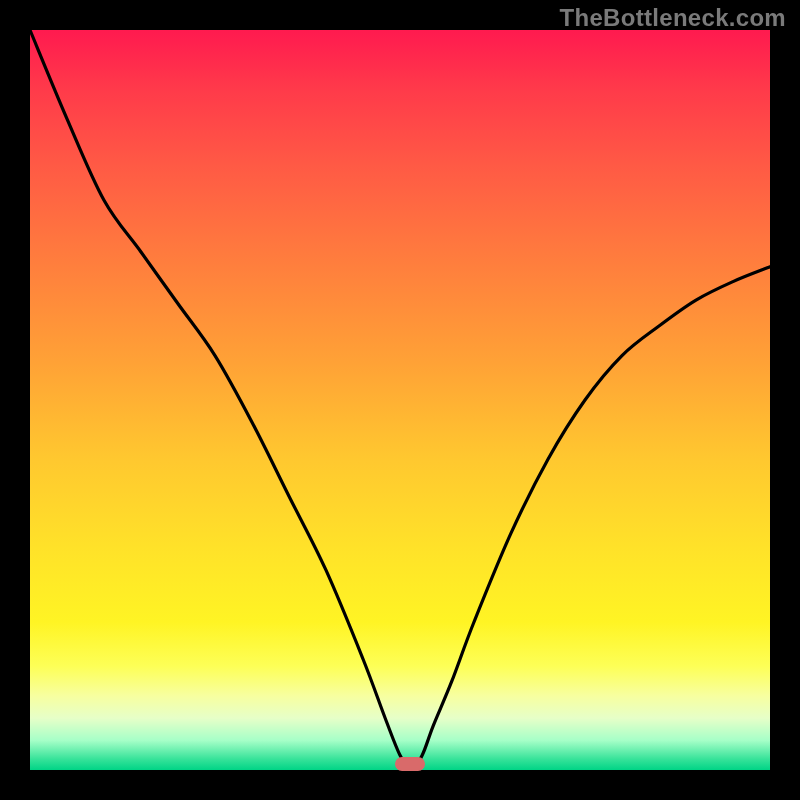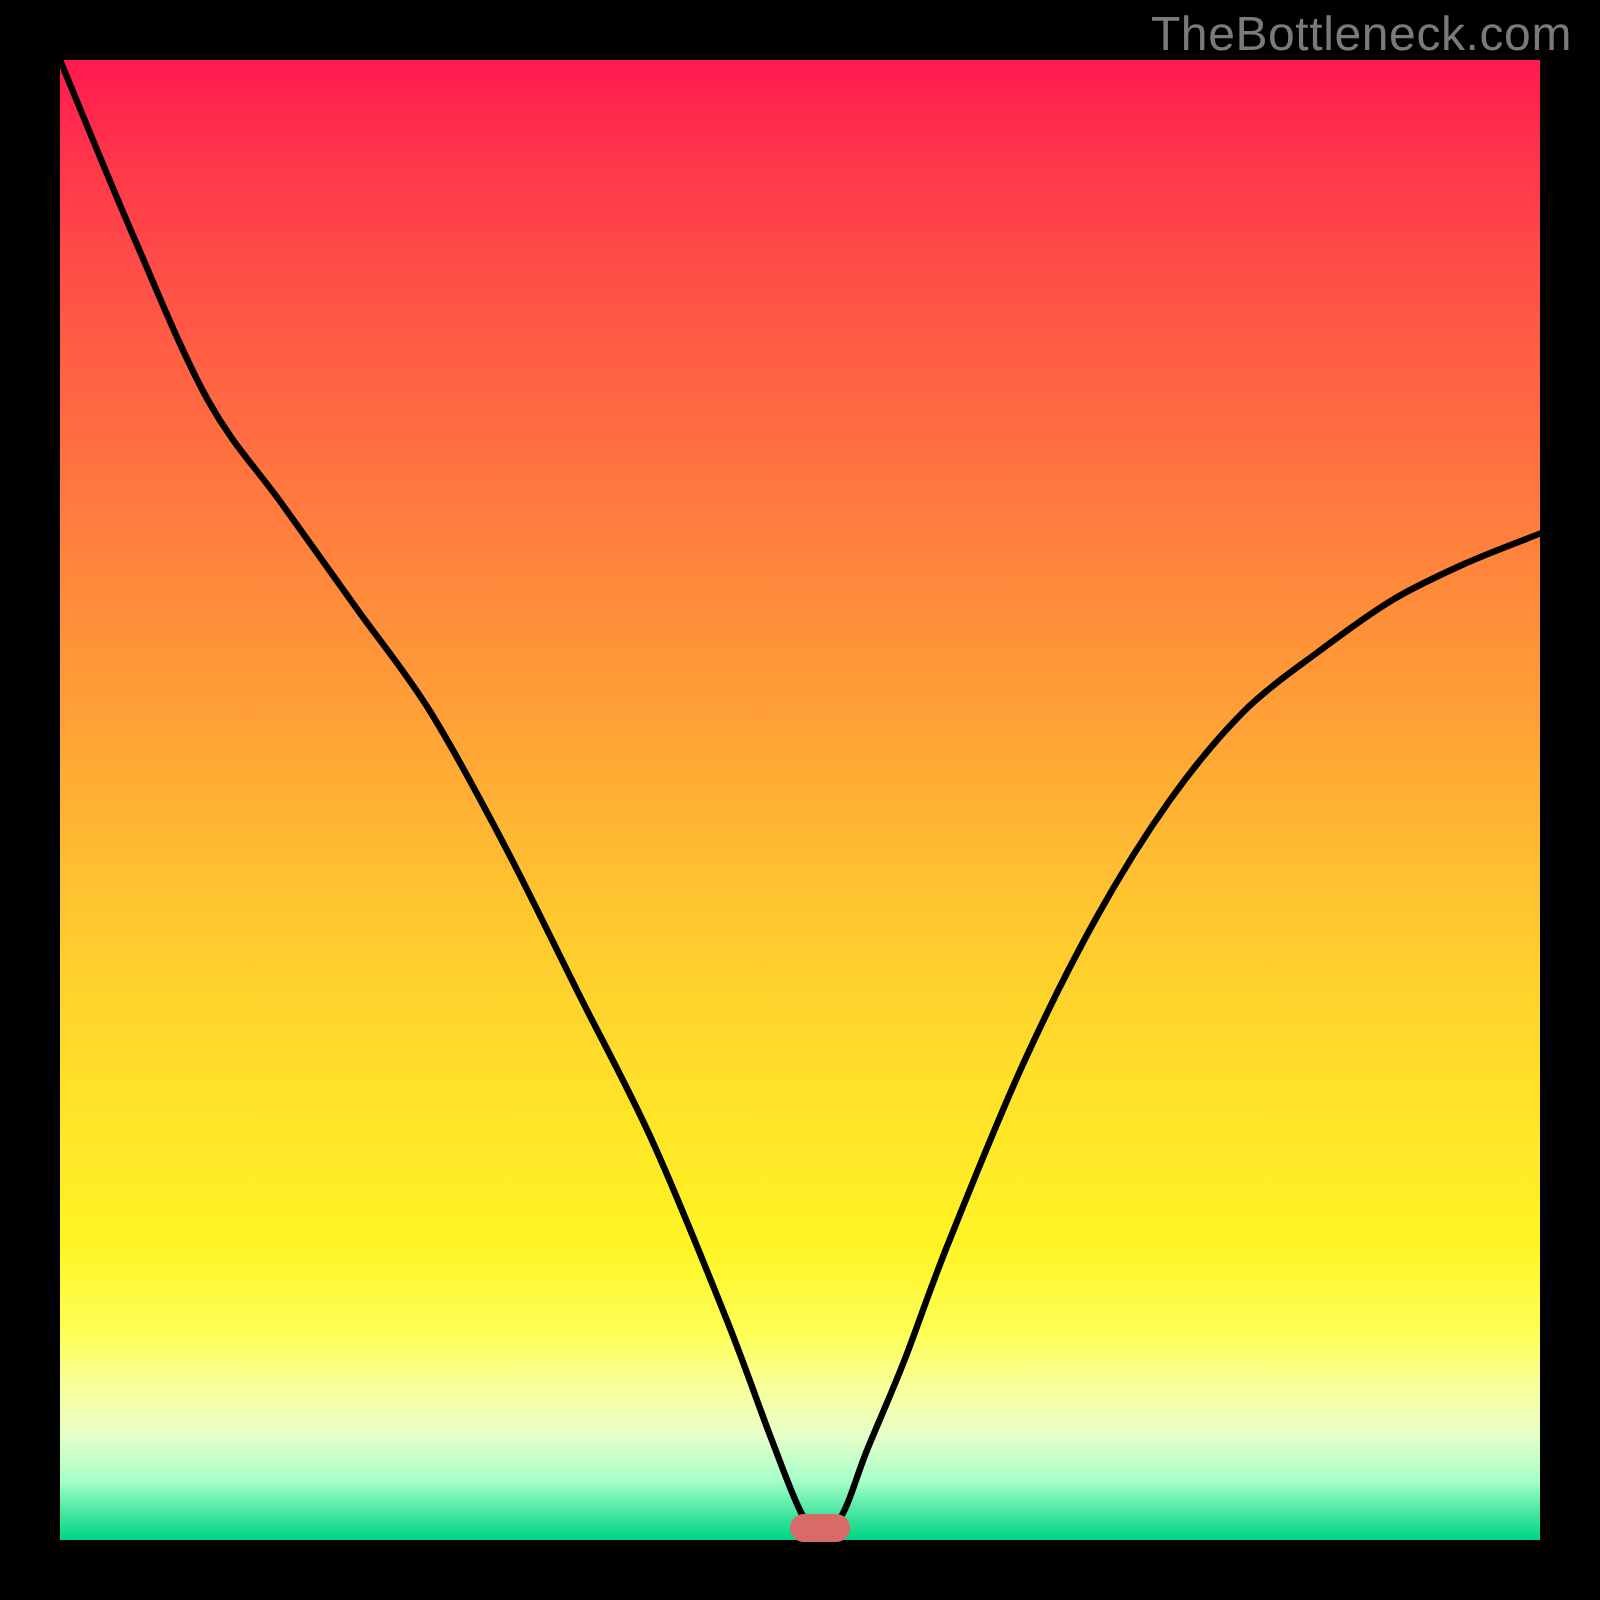--- a/index.html
+++ b/index.html
@@ -42,21 +42,21 @@
       #a6ffc8 96%,
       #38e39a 98.5%,
       #00d486 100%
     );
   }
   .watermark {
     position: absolute;
     top: 4px;
     right: 14px;
     font-size: 24px;
-    font-weight: 400;
+    font-weight: 700;
     color: #7a7a7a;
     letter-spacing: 0.3px;
     user-select: none;
   }
   svg.curve {
     position: absolute;
     top: 0;
     left: 0;
     width: 740px;
     height: 740px;

